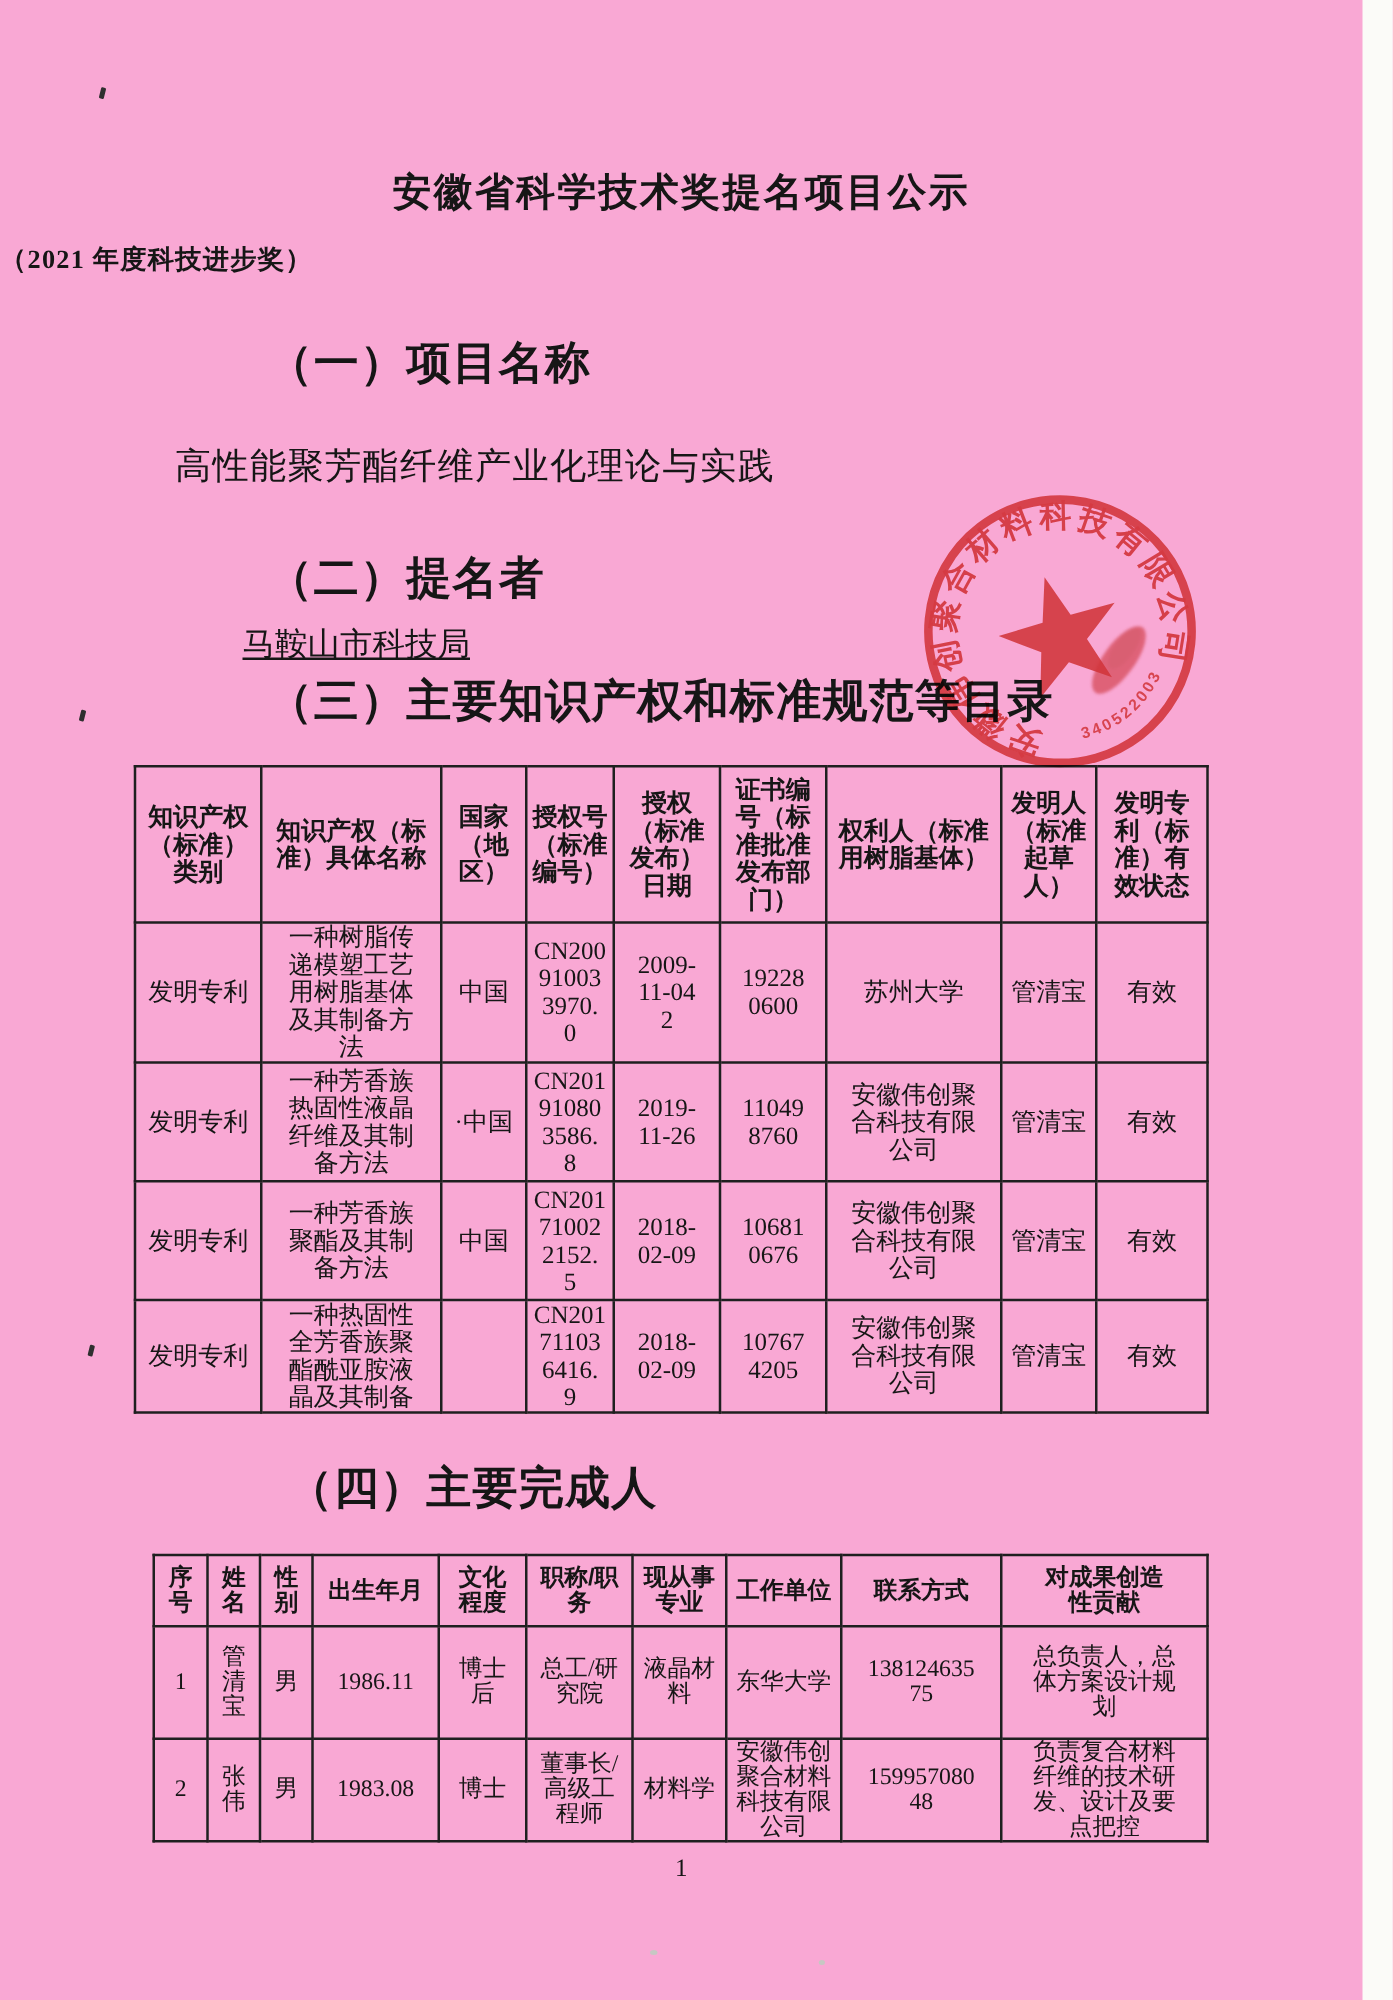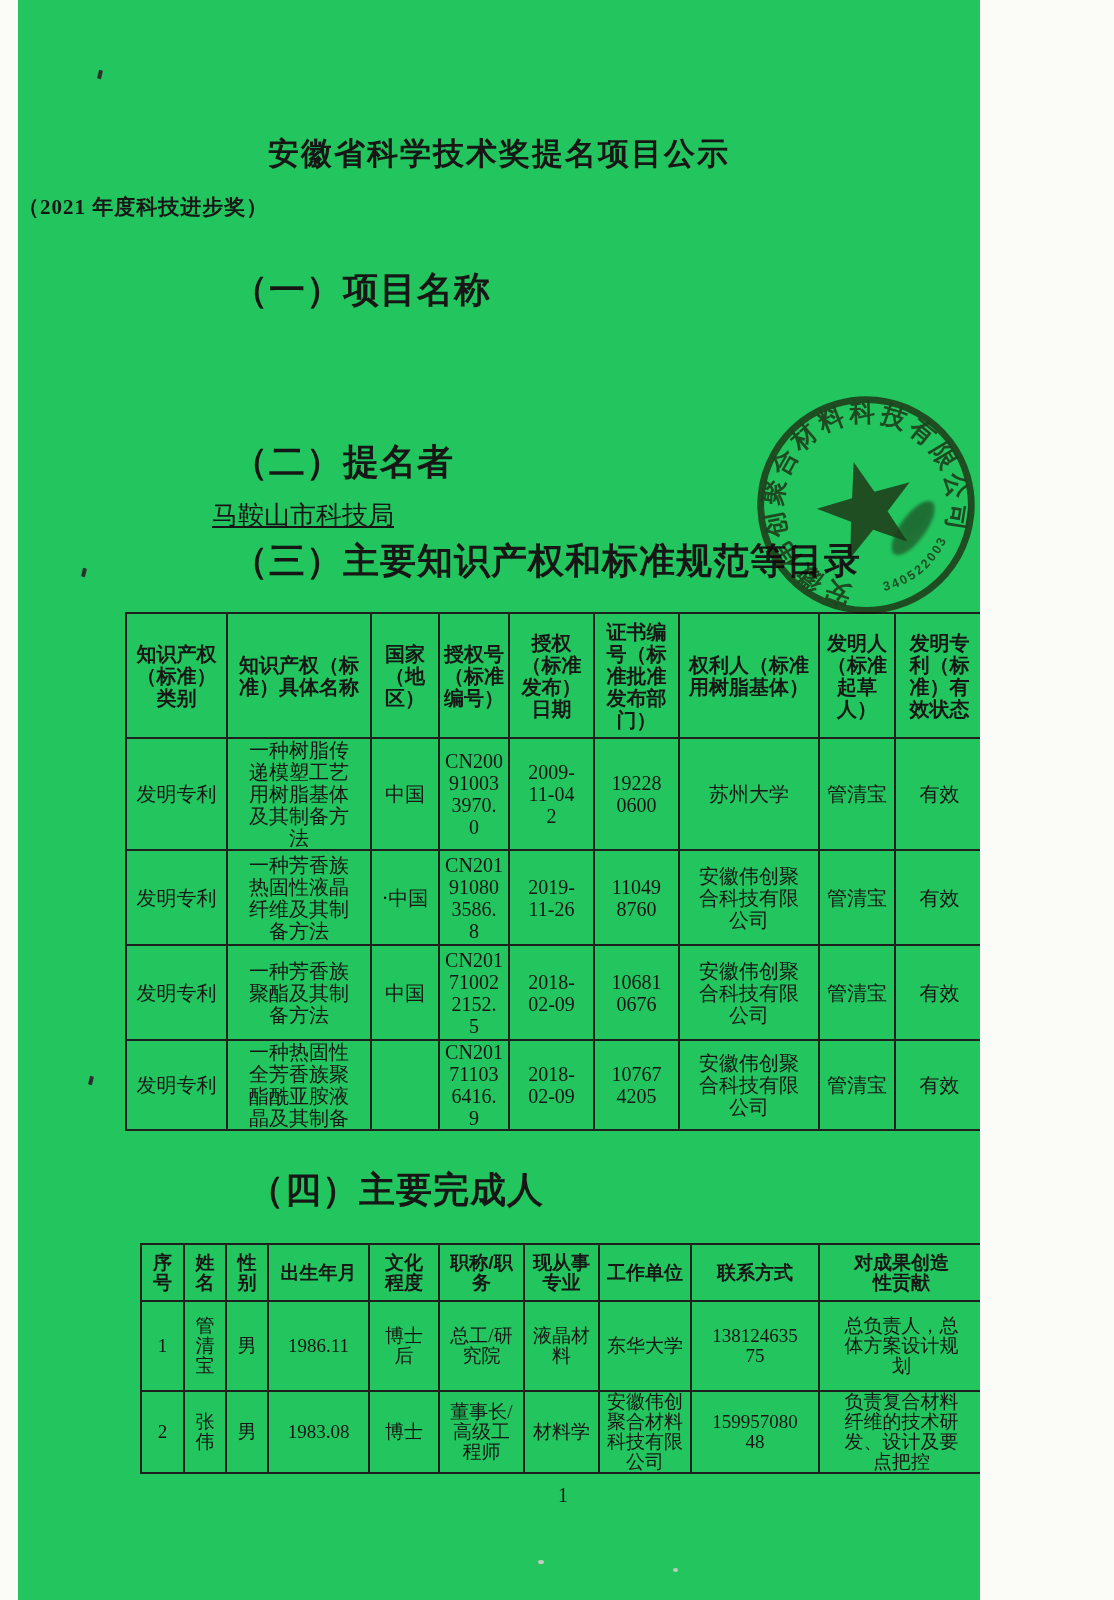--- a/index.html
+++ b/index.html
@@ -3,21 +3,21 @@
 <meta charset="utf-8">
 <style>
   html,body{margin:0;padding:0;}
   body{
     width:1114px;height:1600px;
     background:#fbfbf8;
     font-family:"Liberation Serif", serif;
     color:#161616;
     -webkit-font-smoothing:antialiased;
   }
-  .page{position:relative;width:962px;height:1600px;overflow:hidden;background:#22c55e;margin-left:18px;}
+  .page{position:relative;width:1090px;height:1600px;overflow:hidden;background:#f9a8d4;}
   .abs{position:absolute;}
 
   .title{
     top:133px;left:0;width:100%;text-align:center;
     font-family:"Liberation Sans", sans-serif;
     font-weight:bold;font-size:31px;letter-spacing:2px;
   }
   .subtitle{
     top:193px;left:0;width:100%;text-align:left;
     font-weight:bold;font-size:21px;letter-spacing:1px;
@@ -62,20 +62,21 @@
 </style>
 </head>
 <body>
 
 <div class="page">
 
   <div class="abs title">安徽省科学技术奖提名项目公示</div>
   <div class="abs subtitle">（2021 年度科技进步奖）</div>
 
   <div class="abs h2 h2-one">（一）项目名称</div>
+  <div class="abs project">高性能聚芳酯纤维产业化理论与实践</div>
 
   <div class="abs h2 h2-two">（二）提名者</div>
   <div class="abs nominator">马鞍山市科技局</div>
 
   <div class="abs h2 h2-three">（三）主要知识产权和标准规范等目录</div>
 
   <table class="abs t1">
     <colgroup>
       <col style="width:101px">
         <col style="width:144px">

